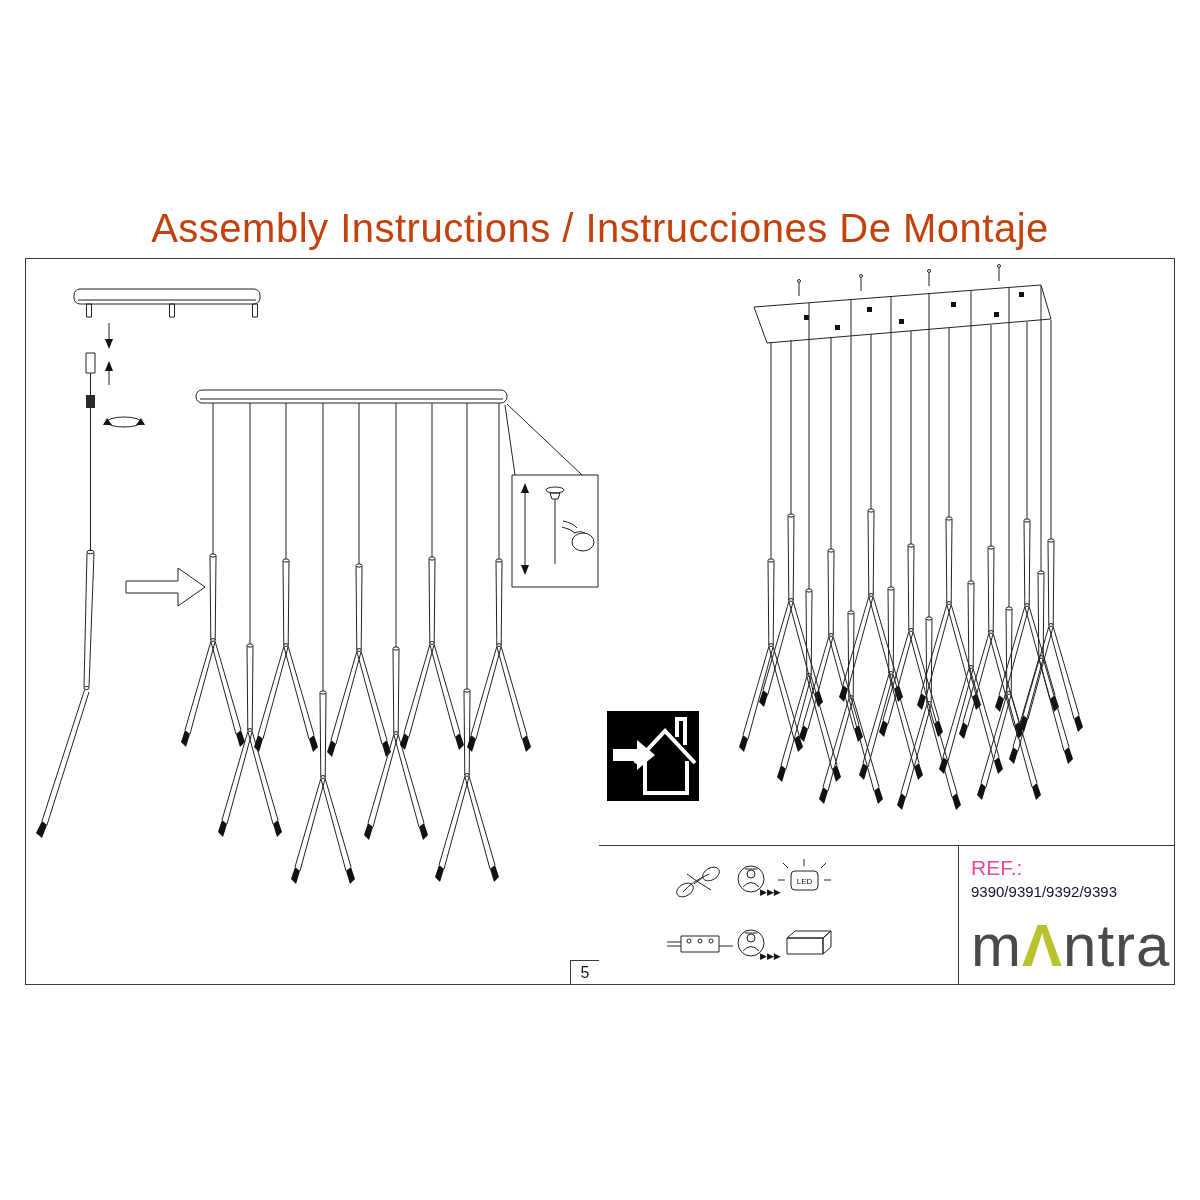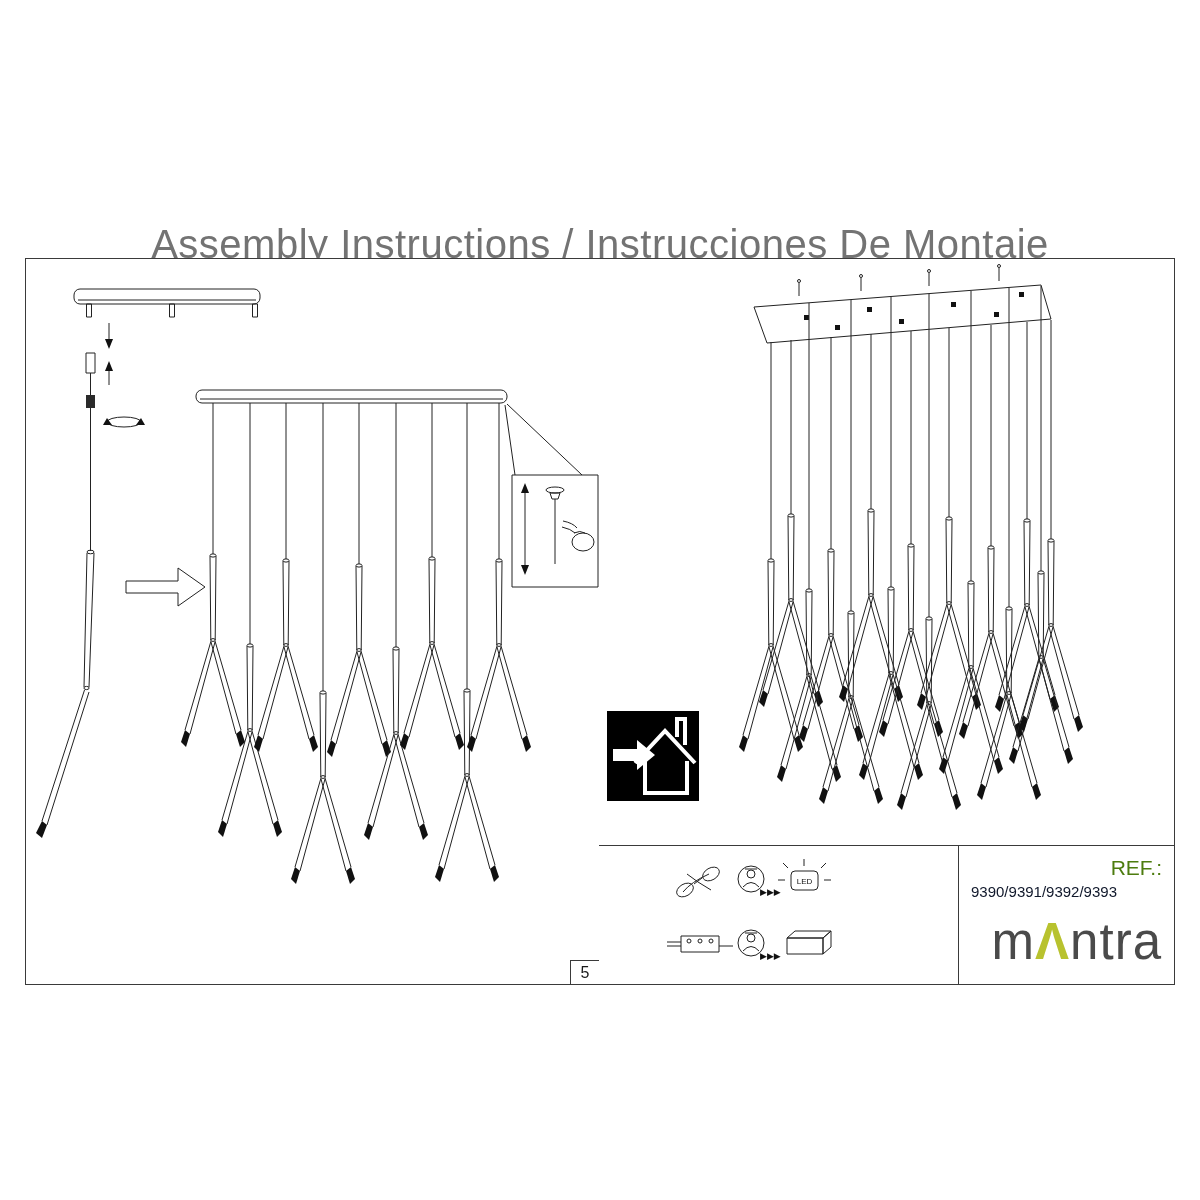--- a/index.html
+++ b/index.html
@@ -1,33 +1,33 @@
 <!DOCTYPE html>
 <html><head>
 <meta charset="utf-8">
 <style>
   html,body{margin:0;padding:0;background:#fff;}
   .sheet{position:relative;width:1200px;height:1200px;background:#fff;
          font-family:"Liberation Sans",sans-serif;color:#1a1a1a;overflow:hidden;}
-  .title{position:absolute;top:222px;left:0;width:100%;text-align:center;
-         font-size:40px;font-weight:400;letter-spacing:0.5px;color:#737373;}
+  .title{position:absolute;top:206px;left:0;width:100%;text-align:center;
+         font-size:40px;font-weight:400;letter-spacing:0.5px;color:#c2410c;}
   .panel{position:absolute;top:258px;height:727px;border:1px solid #3a3a3a;box-sizing:border-box;background:#fff;}
   .panel.left{left:25px;width:575px;}
   .panel.right{left:599px;width:576px;border-left:none;}
   .panel svg{display:block;}
   .pagenum{position:absolute;right:0;bottom:0;width:28px;height:23px;
            border-left:1px solid #3a3a3a;border-top:1px solid #3a3a3a;
            display:flex;align-items:center;justify-content:center;font-size:16px;background:#fff;}
   .rp-main{height:586px;}
   .rp-bottom{height:139px;border-top:1px solid #3a3a3a;display:flex;}
   .rp-icons{width:360px;border-right:1px solid #3a3a3a;box-sizing:border-box;}
   .rp-ref{flex:1;padding:10px 12px;box-sizing:border-box;}
-  .ref-label{font-size:21px;color:#4d7c0f;text-align:right;}
+  .ref-label{font-size:21px;color:#ec4899;}
   .ref-codes{font-size:15px;color:#0f172a;margin-top:3px;}
-  .brand{margin-top:16px;text-align:right;font-size:51px;color:#4a4a4a;
+  .brand{margin-top:16px;text-align:right;font-size:60px;color:#4a4a4a;
          font-weight:400;letter-spacing:1px;line-height:1;}
   .brand .caret{color:#b8c22e;font-weight:700;}
   svg *{vector-effect:non-scaling-stroke;}
 </style>
 </head>
 <body>
 
 <div class="sheet">
 
   <div class="title">Assembly Instructions / Instrucciones De Montaje</div>

